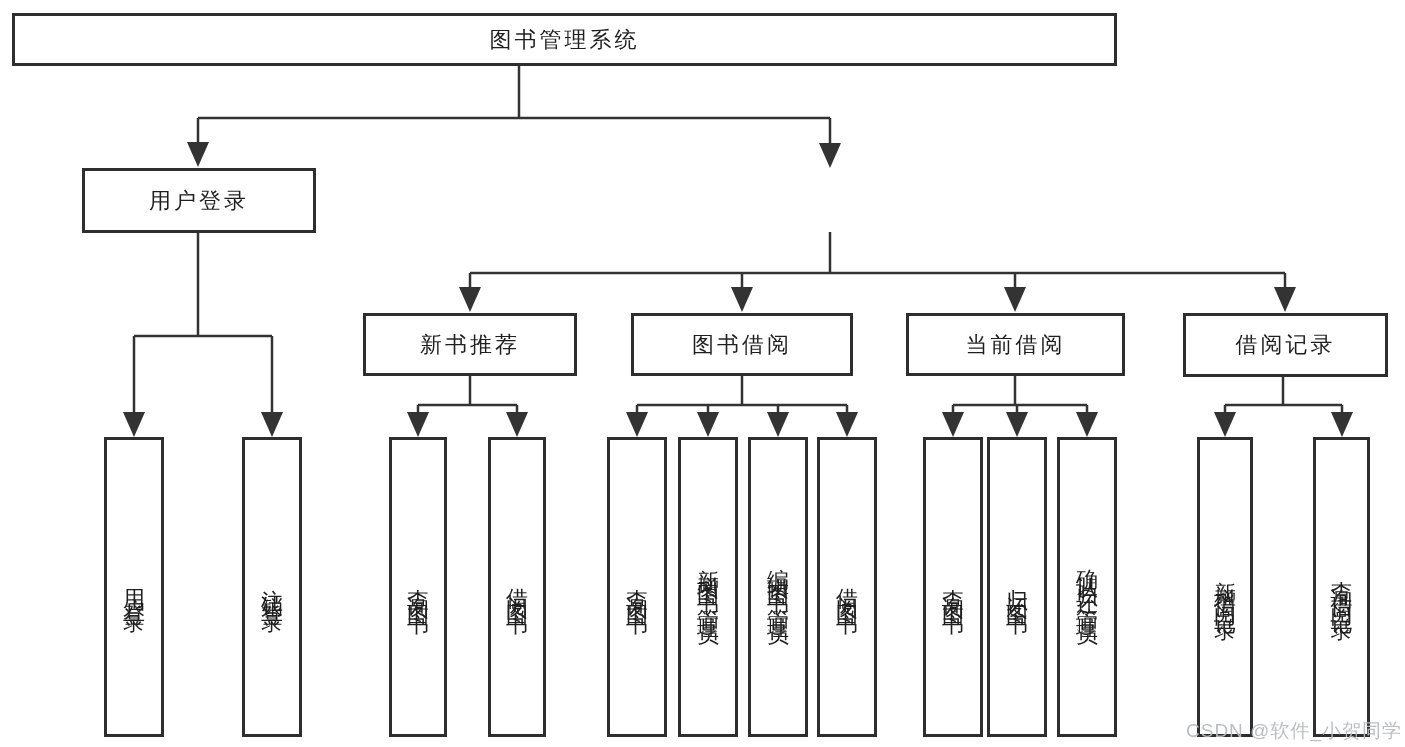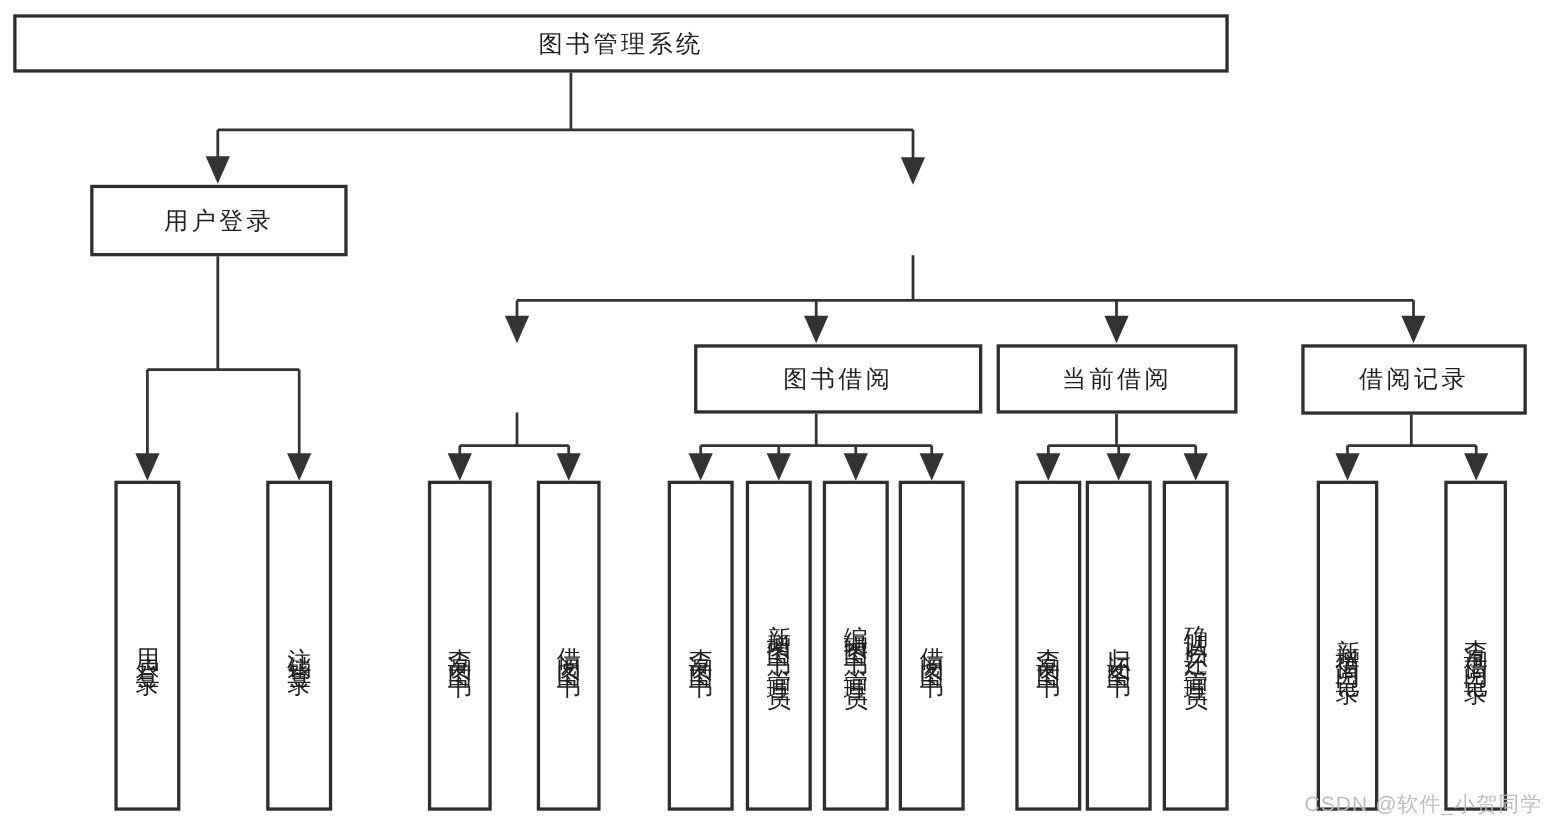--- a/index.html
+++ b/index.html
@@ -121,21 +121,24 @@
   </svg>
 
   <div class="node hnode" style="left:12px; top:13px; width:1105px; height:53px;">
     <span>图书管理系统</span>
   </div>
 
   <div class="node hnode" style="left:82px; top:168px; width:234px; height:65px;">
     <span>用户登录</span>
   </div>
 
-  <div class="node hnode" style="left:631px; top:313px; width:262px; height:63px;">
+  <div class="node hnode" style="left:363px; top:313px; width:214px; height:63px;">
+    <span>新书推荐</span>
+  </div>
+  <div class="node hnode" style="left:631px; top:313px; width:222px; height:63px;">
     <span>图书借阅</span>
   </div>
   <div class="node hnode" style="left:906px; top:313px; width:219px; height:63px;">
     <span>当前借阅</span>
   </div>
   <div class="node hnode" style="left:1183px; top:313px; width:205px; height:64px;">
     <span>借阅记录</span>
   </div>
 
   <div class="node vnode" style="left:104px; top:437px; width:60px; height:300px;">

